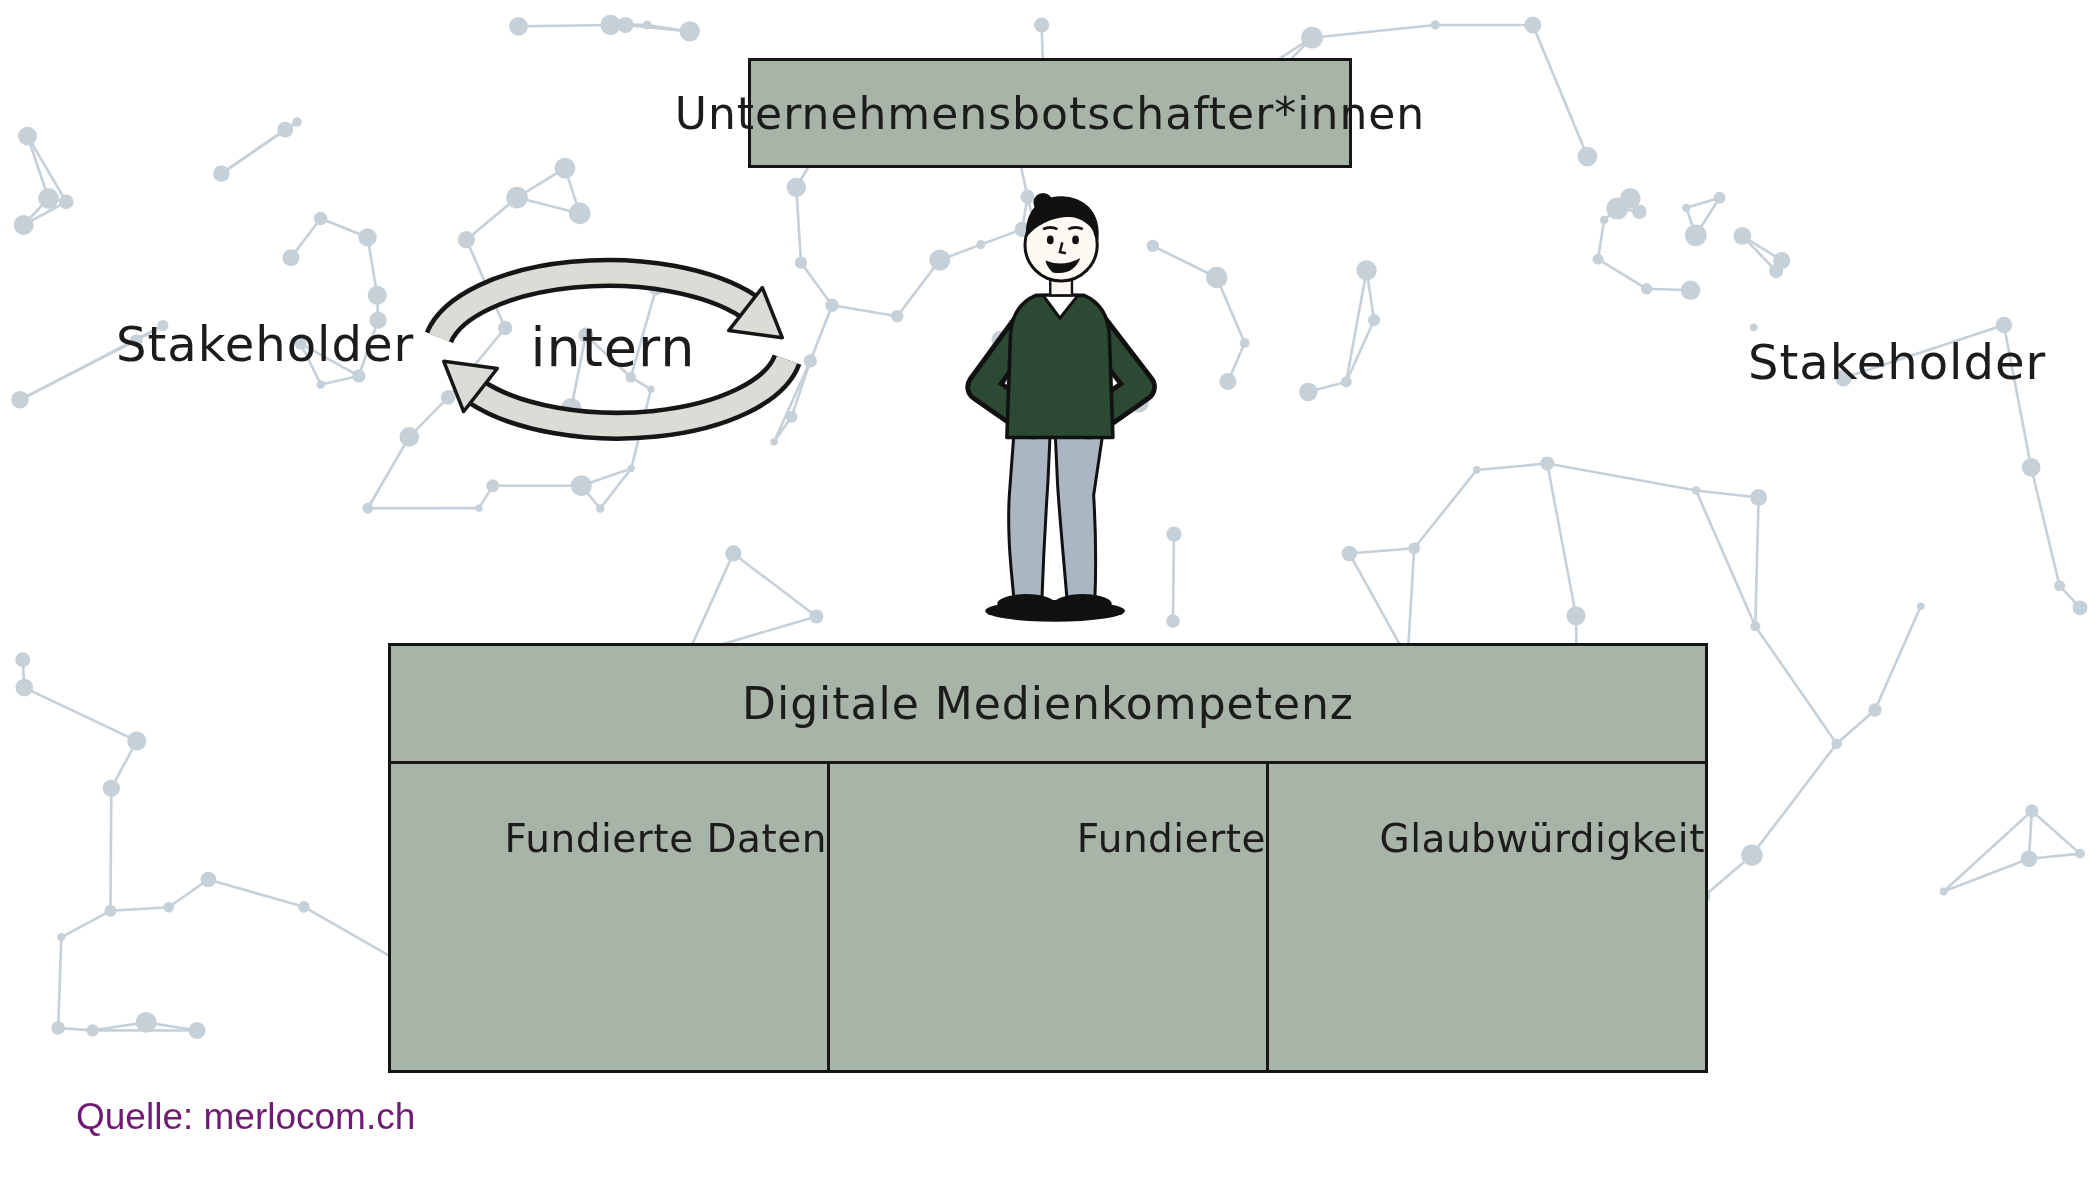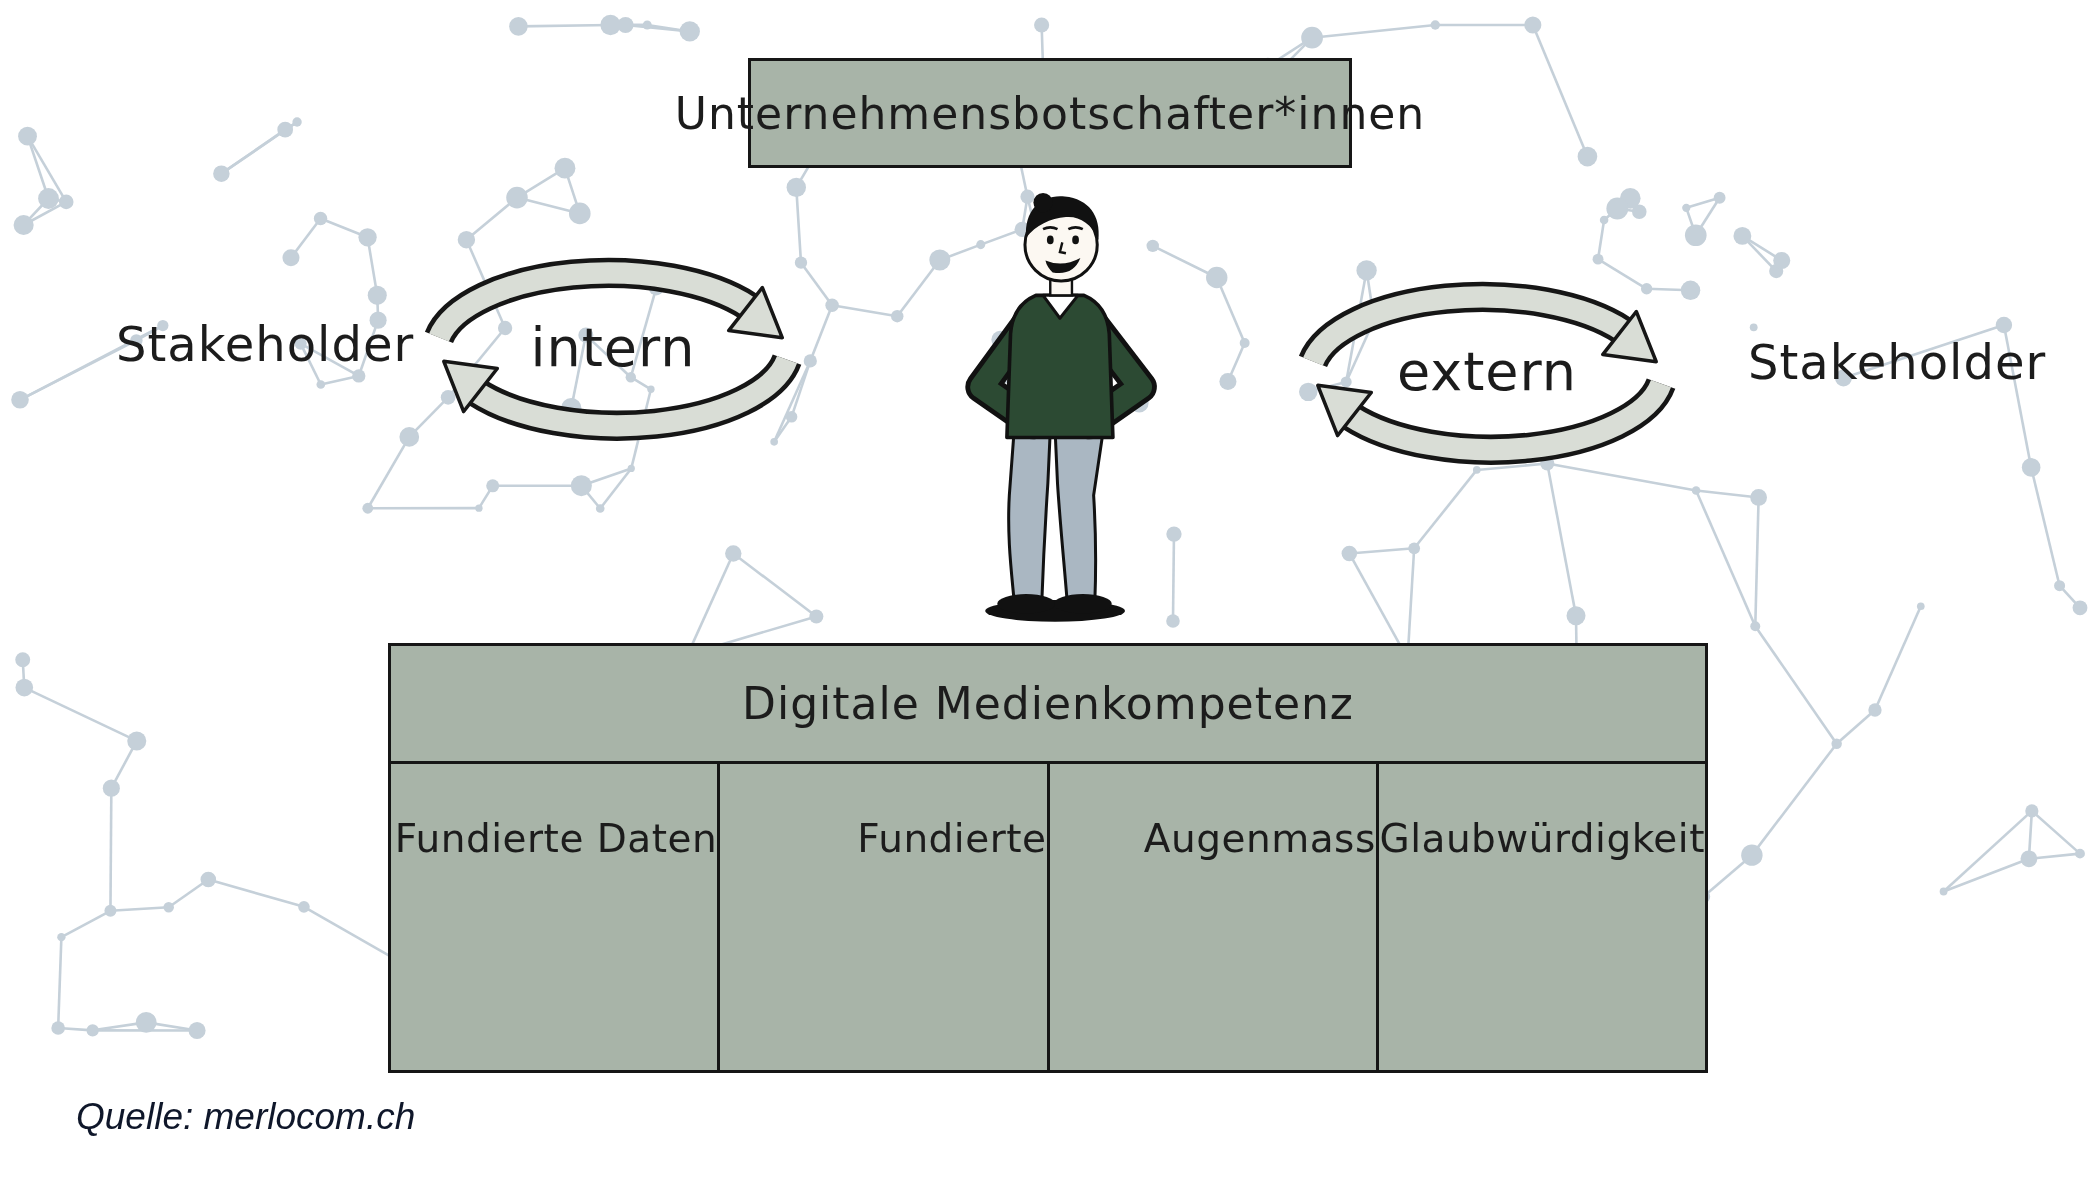--- a/index.html
+++ b/index.html
@@ -47,21 +47,21 @@
     font-size:44px;letter-spacing:1px;
   }
   .platform-columns{flex:1;display:flex;}
   .platform-column{
     flex:1;border-left:3px solid var(--box-border);
     text-align:right;padding-top:52px;font-size:39px;letter-spacing:0.5px;
   }
   .platform-column:first-child{border-left:none;}
   .source{
     position:absolute;left:76px;top:1096px;z-index:2;
-    font-family:"Liberation Sans",sans-serif;font-size:37px;color:#0f172a;font-style:italic;
+    font-family:"Liberation Sans",sans-serif;font-size:37px;color:#701a75;
   }
 </style>
 </head>
 <body>
 
 <div class="canvas">
 
   <svg id="network-svg" width="2100" height="1200">
       <line x1="221.3708624343252" y1="173.6824064809747" x2="285.19219653922704" y2="129.6541406266178" stroke="var(--network)" stroke-width="2.6"></line>
       <line x1="221.3708624343252" y1="173.6824064809747" x2="297.06578510676786" y2="122.03606620595609" stroke="var(--network)" stroke-width="2.6"></line>
@@ -380,35 +380,20 @@
       </g>
       <path d="M 382 140 A 170 78 0 0 1 75 172" fill="none" stroke="#161616" stroke-width="30"></path>
       <path d="M 382 140 A 170 78 0 0 1 75 172" fill="none" stroke="var(--arrow-fill)" stroke-width="21"></path>
       <g transform="translate(79,170) rotate(218)">
         <polygon points="0,-27 46,0 0,27" fill="var(--arrow-fill)" stroke="#161616" stroke-width="3.5" stroke-linejoin="round"></polygon>
       </g>
     </svg>
     <div class="cycle-label">intern</div>
   </div>
 
-  <div class="cycle right">
-    <svg width="430" height="258" viewBox="0 0 420 255">
-      <path d="M 38 118 A 170 78 0 0 1 345 88" fill="none" stroke="#161616" stroke-width="30"></path>
-      <path d="M 38 118 A 170 78 0 0 1 345 88" fill="none" stroke="var(--arrow-fill)" stroke-width="21"></path>
-      <g transform="translate(341,90) rotate(38)">
-        <polygon points="0,-27 46,0 0,27" fill="var(--arrow-fill)" stroke="#161616" stroke-width="3.5" stroke-linejoin="round"></polygon>
-      </g>
-      <path d="M 382 140 A 170 78 0 0 1 75 172" fill="none" stroke="#161616" stroke-width="30"></path>
-      <path d="M 382 140 A 170 78 0 0 1 75 172" fill="none" stroke="var(--arrow-fill)" stroke-width="21"></path>
-      <g transform="translate(79,170) rotate(218)">
-        <polygon points="0,-27 46,0 0,27" fill="var(--arrow-fill)" stroke="#161616" stroke-width="3.5" stroke-linejoin="round"></polygon>
-      </g>
-    </svg>
-    <div class="cycle-label">extern</div>
-  </div>
 
   <svg class="person" viewBox="0 0 220 360">
 
     <ellipse cx="108" cy="346" rx="58" ry="9" fill="#111"></ellipse>
 
     <g fill="var(--pants-gray)" stroke="#111" stroke-width="2.5">
       <path d="M74 196 L70 250 C68 285 72 315 74 338 L97 338 C98 310 100 270 102 240 L104 196 Z"></path>
       <path d="M108 196 L110 240 C112 272 116 312 118 338 L141 338 C142 312 142 282 140 250 L148 196 Z"></path>
     </g>
 
@@ -441,20 +426,19 @@
       <path d="M114 40 L112 48 L117 49" fill="none" stroke="#111" stroke-width="2"></path>
       <path d="M100 55 Q114 61 129 53 Q123 68 106 65 Q101 60 100 55 Z" fill="#111"></path>
     </g>
   </svg>
 
   <div class="platform">
     <div class="platform-header">Digitale Medienkompetenz</div>
     <div class="platform-columns">
       <div class="platform-column">Fundierte Daten</div>
       <div class="platform-column">Fundierte</div>
-      <div class="platform-column">Augenmass</div>
       <div class="platform-column">Glaubwürdigkeit</div>
     </div>
   </div>
 
   <div class="source">Quelle: merlocom.ch</div>
 
 </div>
 
 </body></html>

